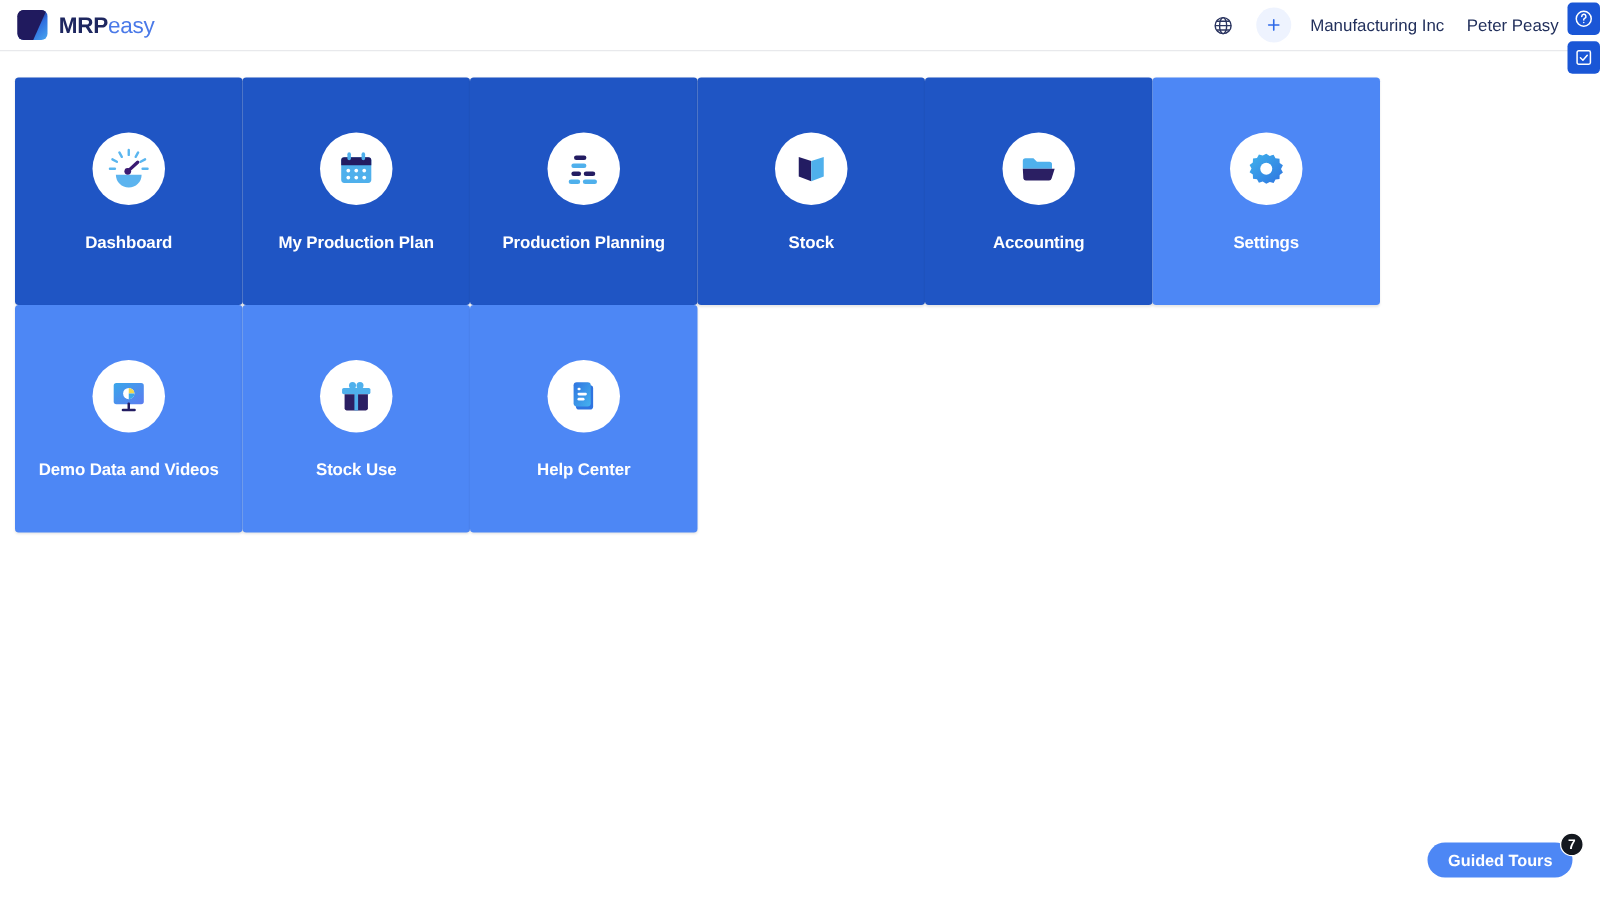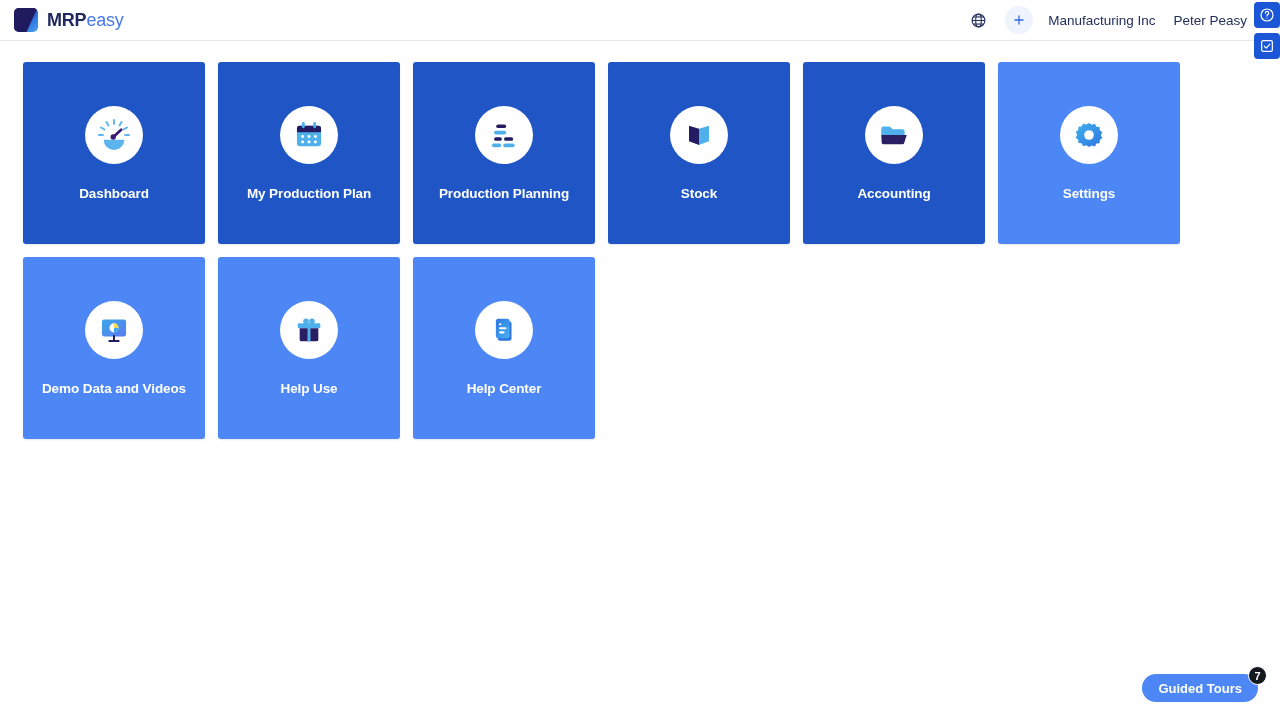--- a/index.html
+++ b/index.html
@@ -87,26 +87,25 @@
     width: 26px; height: 26px;
     background: #1a56d6;
     border-radius: 4px;
     display: flex; align-items: center; justify-content: center;
     cursor: pointer;
   }
 
   
   .tile-grid {
     position: absolute;
-    left: 23px;
+    left: 12px;
     top: 62px;
     display: grid;
     grid-template-columns: repeat(6, 182px);
     grid-auto-rows: 182px;
-    gap: 13px;
   }
   .tile {
     border-radius: 3px;
     display: flex;
     flex-direction: column;
     align-items: center;
     justify-content: center;
     cursor: pointer;
     box-shadow: 0 1px 2px rgba(0,0,0,0.10);
   }
@@ -337,21 +336,21 @@
   <div class="tile light">
     <div class="tile-circle">
       <svg width="32" height="32" viewBox="0 0 48 48">
         <circle cx="19.5" cy="11" r="4.2" fill="#4fb0ec"></circle>
         <circle cx="28.5" cy="11" r="4.2" fill="#4fb0ec"></circle>
         <rect x="7" y="14" width="34" height="7.5" rx="2" fill="#4fb0ec"></rect>
         <path d="M10 21.5h28v17a2.5 2.5 0 0 1 -2.5 2.5h-23a2.5 2.5 0 0 1 -2.5 -2.5z" fill="#2b1f63"></path>
         <rect x="21.8" y="14" width="4.4" height="27" fill="#4fb0ec"></rect>
       </svg>
     </div>
-    <div class="tile-label">Help Use</div>
+    <div class="tile-label">Stock Use</div>
   </div>
 
   <div class="tile light">
     <div class="tile-circle">
       <svg width="30" height="30" viewBox="0 0 48 48">
         <defs>
           <linearGradient id="dg" x1="0" y1="0" x2="1" y2="1">
             <stop offset="0%" stop-color="#2f74e0"></stop>
             <stop offset="100%" stop-color="#45b3ef"></stop>
           </linearGradient>

